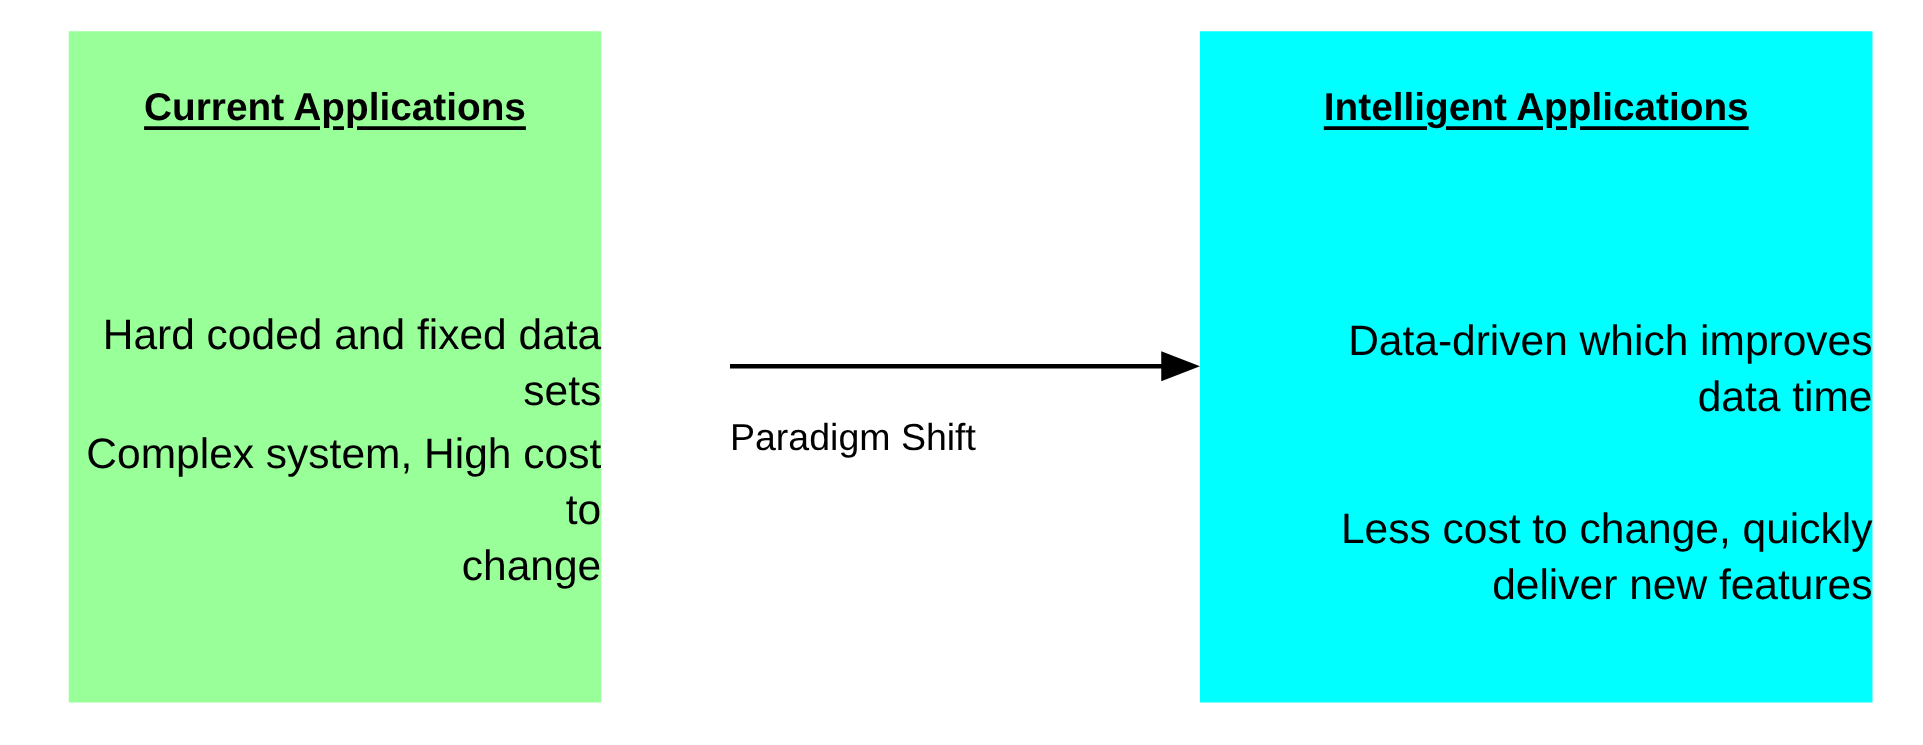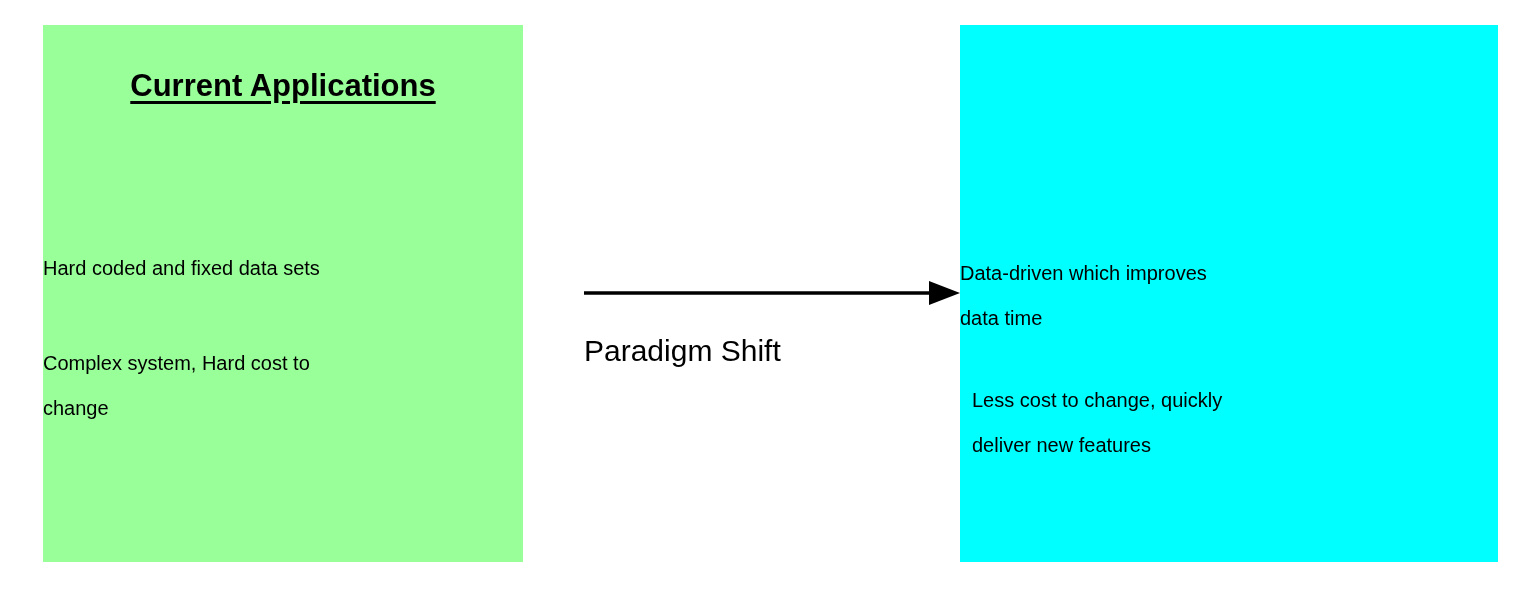--- a/index.html
+++ b/index.html
@@ -15,49 +15,49 @@
     font-family: "Liberation Sans", "DejaVu Sans", sans-serif;
     color: #000000;
     overflow: hidden;
   }
   .node-box {
     position: absolute;
     top: 25px;
     height: 537px;
     box-sizing: border-box;
   }
-  .box-left  { left: 43px;  width: 480px; padding-left: 16px; }
+  .box-left  { left: 55px;  width: 426px; padding-left: 16px; }
   .box-right { left: 960px; width: 538px; }
   .box-title {
     position: absolute;
     top: 38px;
     left: 0;
     width: 100%;
     text-align: center;
     font-size: 31px;
     font-weight: bold;
     text-decoration: underline;
     text-decoration-thickness: 2.5px;
     text-underline-offset: 5px;
     line-height: 45px;
     white-space: pre-line;
   }
   .box-para {
     position: absolute;
     left: 0;
     width: 100%;
-    text-align: left;
-    font-size: 20px;
+    text-align: right;
+    font-size: 34px;
     line-height: 45px;
     white-space: pre-line;
   }
   .box-left  .para-1 { top: 221px; }
   .box-left  .para-2 { top: 316px; }
   .box-right .para-1 { top: 226px; }
-  .box-right .para-2 { top: 353px; margin-left: 12px; }
+  .box-right .para-2 { top: 376px; }
   .arrow-svg {
     position: absolute;
     left: 584px;
     top: 272px;
     width: 376px;
     height: 42px;
     display: block;
   }
   .arrow-label {
     position: absolute;
@@ -70,30 +70,31 @@
   }
 </style>
 </head>
 <body>
 
 <div class="canvas">
 
   <div class="node-box box-left" style="background-color: rgb(153, 255, 153);">
     <div class="box-title">Current Applications</div>
     <div class="box-para para-1">Hard coded and fixed data sets</div>
-    <div class="box-para para-2">Complex system, Hard cost to
+    <div class="box-para para-2">Complex system, High cost to
 change</div>
   </div>
 
   <svg class="arrow-svg" viewBox="0 0 376 42" aria-hidden="true">
     <line x1="0" y1="21" x2="348" y2="21" stroke="#000000" stroke-width="3.5"></line>
     <polygon points="376,21 345,9 345,33" fill="#000000"></polygon>
   </svg>
   <div class="arrow-label">Paradigm Shift</div>
 
   <div class="node-box box-right" style="background-color: rgb(0, 255, 255);">
+    <div class="box-title">Intelligent Applications</div>
     <div class="box-para para-1">Data-driven which improves
 data time</div>
     <div class="box-para para-2">Less cost to change, quickly
 deliver new features</div>
   </div>
 
 </div>
 
 </body></html>

